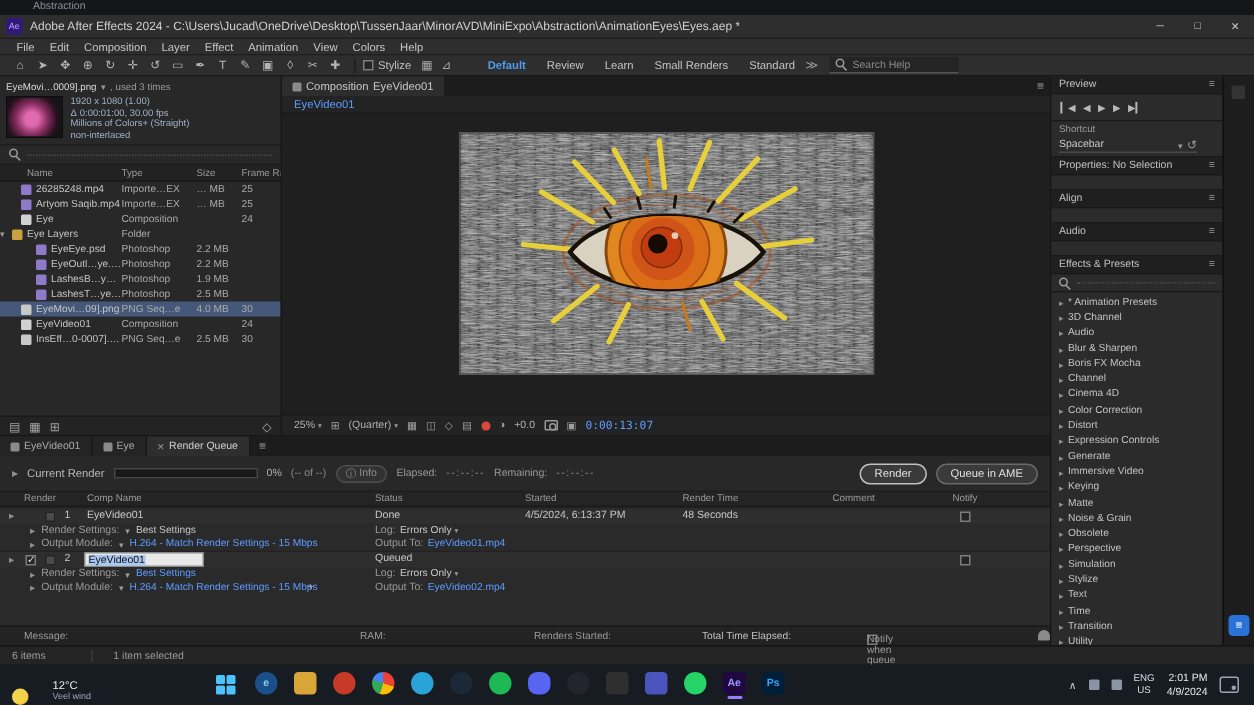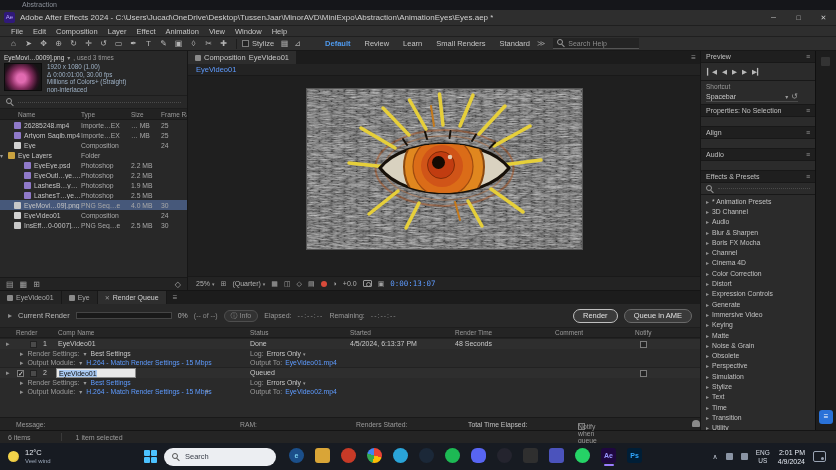--- a/index.html
+++ b/index.html
@@ -189,21 +189,21 @@
   .f-msg{left:16px}.f-ram{left:240px}.f-rs{left:356px}.f-tte{left:468px;color:#c0c0c0}
   .f-notify{left:578px;display:flex;gap:3px;align-items:center;top:2px !important}
   .f-bell{left:692px;top:2px !important;width:8px;height:7px;background:#8a8a8a;border-radius:4px 4px 1px 1px}
 
   
   .statusbar{height:13px;background:#242424;border-top:1px solid #141414;display:flex;align-items:center;padding-left:8px;font-size:7px;color:#9a9a9a;flex:none}
   .statusbar .sep{width:1px;height:8px;background:#3a3a3a;margin:0 14px 0 30px}
 
   
   #taskbar{position:absolute;left:0;top:443px;width:836px;height:27px;background:#171b22;display:flex;align-items:center}
-  .tb-weather{width:96px;height:100%;display:flex;align-items:center;gap:6px;padding-left:8px;flex:none}
+  .tb-weather{width:96px;height:100%;display:flex;align-items:flex-end;gap:16px;padding-left:8px;flex:none}
   .sun{width:11px;height:11px;border-radius:50%;background:radial-gradient(circle at 40% 40%, #f2d34a 0 55%, #c8981e 100%);flex:none}
   .tb-wx-text{display:flex;flex-direction:column;line-height:9px}
   .wx-temp{font-size:7.5px;color:#e8ecf2}
   .wx-desc{font-size:6px;color:#9aa6b8}
   .tb-center{display:flex;align-items:center;gap:7px;margin-left:48px}
   .win-ico{width:13px;height:13px;display:grid;grid-template-columns:6px 6px;grid-template-rows:6px 6px;gap:1px;flex:none}
   .win-ico i{background:#4cc2ff;border-radius:1px}
   .tb-search{display:flex;align-items:center;gap:5px;width:112px;height:18px;border-radius:9px;background:#eceef2;color:#3a3f4a;font-size:7.5px;padding:0 8px}
   .tb-apps{display:flex;align-items:center;gap:7px;margin-left:4px}
   .tb-app{width:19px;height:24px;display:flex;flex-direction:column;align-items:center;justify-content:center;gap:1px}
@@ -240,21 +240,21 @@
 
     <div class="menubar">
 
     <span class="menu-item">File</span>
         <span class="menu-item">Edit</span>
         <span class="menu-item">Composition</span>
         <span class="menu-item">Layer</span>
         <span class="menu-item">Effect</span>
         <span class="menu-item">Animation</span>
         <span class="menu-item">View</span>
-        <span class="menu-item">Window</span>
+        <span class="menu-item">Colors</span>
         <span class="menu-item">Help</span>
       </div>
 
     <div class="toolbar">
       <div class="tools">
 
       <span class="tool">⌂</span>
           <span class="tool">➤</span>
           <span class="tool">✥</span>
           <span class="tool">⊕</span>
@@ -850,24 +850,20 @@
         <span class="wx-desc">Veel wind</span>
       </div>
     </div>
     <div class="tb-center">
       <span class="win-ico">
           <i></i>
           <i></i>
           <i></i>
           <i></i>
         </span>
-      <div class="tb-search">
-        <span class="mag dark"></span>
-        <span>Search</span>
-      </div>
       <div class="tb-apps">
 
           <div class="tb-app">
             <span class="tb-app-ic" style="background: rgb(27, 79, 138); color: rgb(122, 208, 240); border-radius: 50%;">e</span>
             <span class="tb-app-bar" style="background-color: transparent;"></span>
           </div>
 
           <div class="tb-app">
             <span class="tb-app-ic" style="background: rgb(217, 165, 55); color: rgb(248, 224, 160); border-radius: 3px;"></span>
             <span class="tb-app-bar" style="background-color: transparent;"></span>

